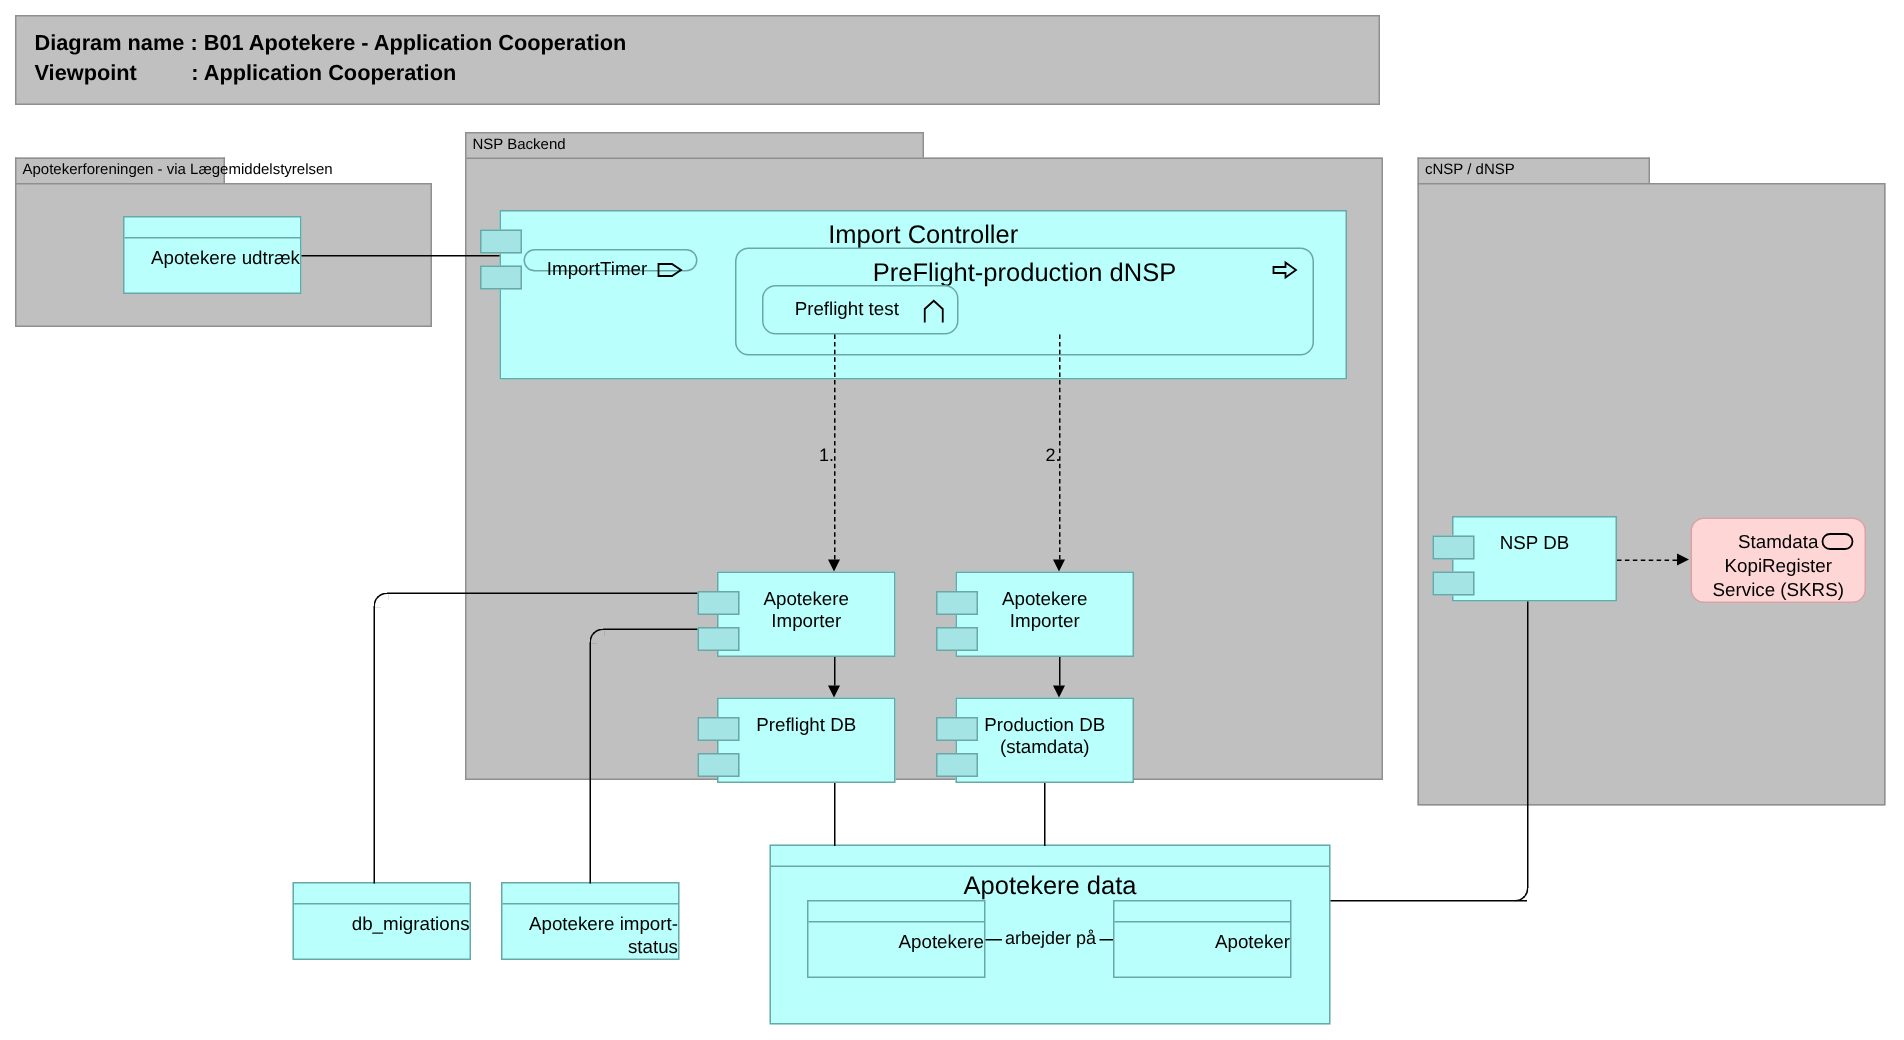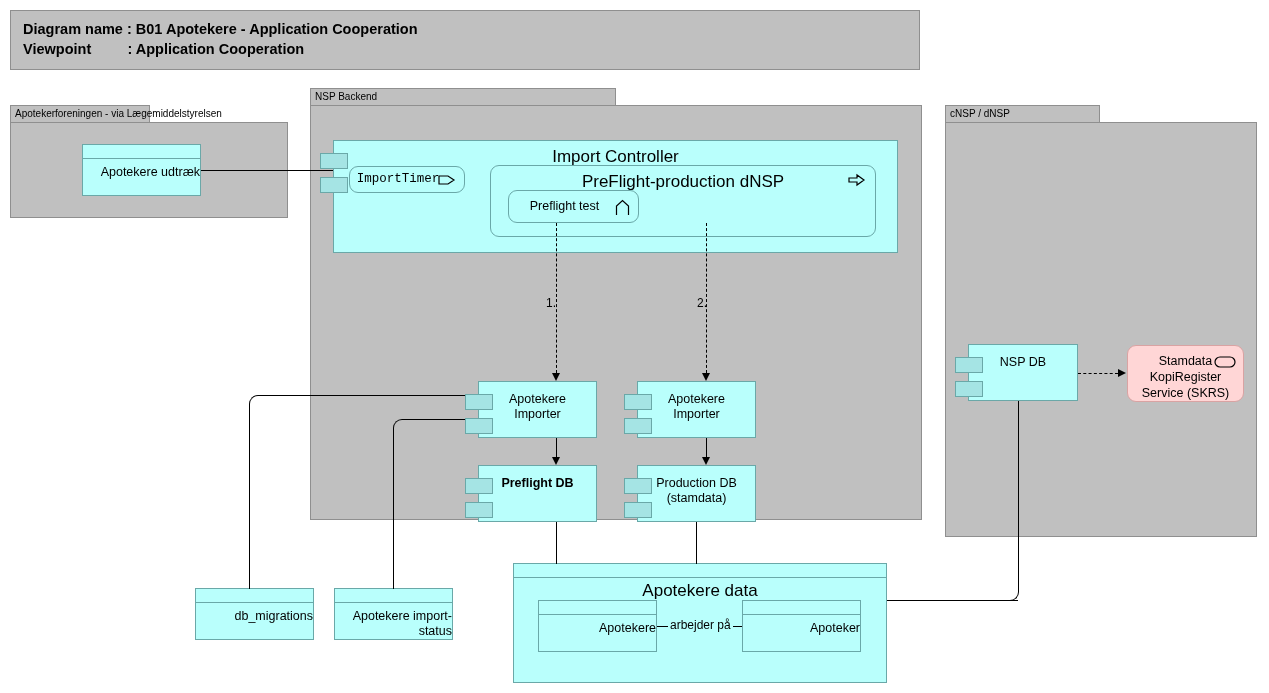--- a/index.html
+++ b/index.html
@@ -190,21 +190,21 @@
     <div class="group-label">cNSP / dNSP</div>
     <div class="group-body" style="top:17px; width:312px; height:415px;"></div>
   </div>
 
   <div class="node component" style="left:333px; top:140px; width:565px; height:113px;">
     <div class="port p1"></div>
     <div class="port p2"></div>
     <div class="container-label">Import Controller</div>
   </div>
 
-  <div class="node rounded" style="left:349px; top:166px; width:116px; height:27px;font-family:Liberation Mono, monospace;">
+  <div class="node rounded" style="left:349px; top:166px; width:116px; height:15px;">
     <span class="node-label" style="padding-top:5px; padding-right:18px;">ImportTimer</span>
     <span class="icon" style="right:8px; top:6px;">
       <svg width="18" height="14" viewBox="0 0 18 14">
         <path d="M1 3 H10 L16 7 L10 11 H1 Z" fill="none" stroke="#000" stroke-width="1.2"></path>
       </svg>
     </span>
   </div>
 
   <div class="node rounded" style="left:490px; top:165px; width:386px; height:72px;">
     <div class="container-label">PreFlight-production dNSP</div>
@@ -232,21 +232,21 @@
 Importer</span>
   </div>
 
   <div class="node component" style="left:637px; top:381px; width:119px; height:57px;">
     <div class="port p1"></div>
     <div class="port p2"></div>
     <span class="node-label">Apotekere
 Importer</span>
   </div>
 
-  <div class="node component" style="left:478px; top:465px; width:119px; height:57px;font-weight:bold;">
+  <div class="node component" style="left:478px; top:465px; width:119px; height:57px;">
     <div class="port p1"></div>
     <div class="port p2"></div>
     <span class="node-label">Preflight DB</span>
   </div>
 
   <div class="node component" style="left:637px; top:465px; width:119px; height:57px;">
     <div class="port p1"></div>
     <div class="port p2"></div>
     <span class="node-label">Production DB
 (stamdata)</span>

